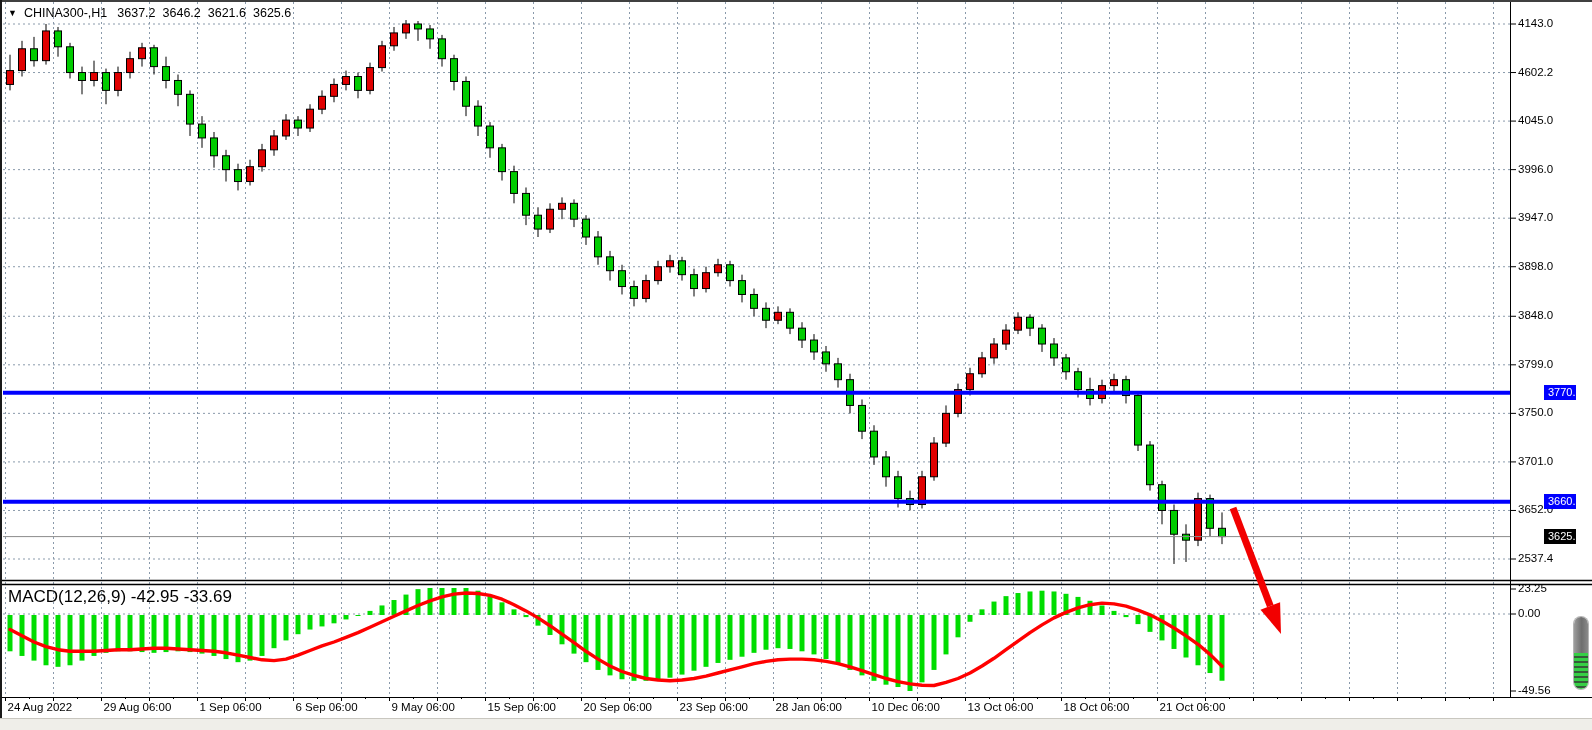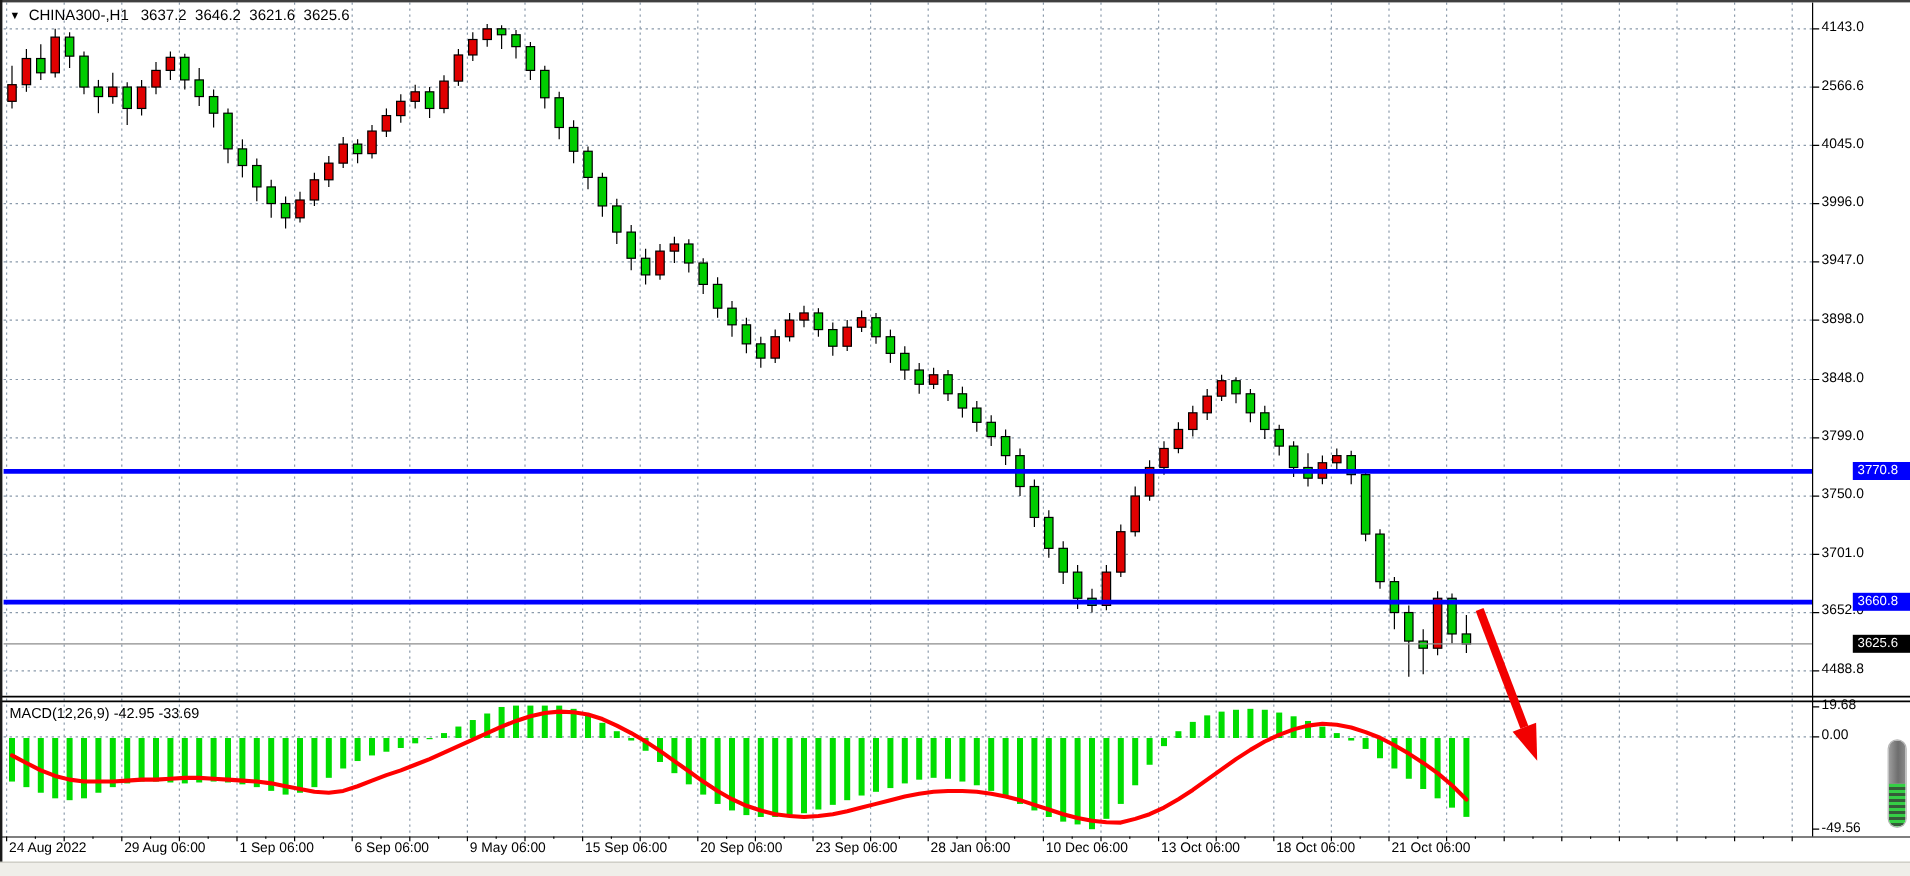--- a/index.html
+++ b/index.html
@@ -9,26 +9,26 @@
     -webkit-font-smoothing:none;
   }
   svg#chart{position:absolute;left:0;top:0;}
   .title-row{
     position:absolute;left:8px;top:5px;height:16px;display:flex;align-items:center;
     font-size:12.5px;white-space:pre;z-index:5;
   }
   .title-row .tri{font-size:9px;margin-right:7px;line-height:10px;}
   .title-row .sym{margin-right:10px;}
   .title-row .q{margin-right:7px;}
-  .macd-label{position:absolute;left:8px;top:587px;font-size:12px;z-index:5;}
+  .macd-label{position:absolute;left:8px;top:587px;font-size:17px;z-index:5;}
   .axis-label{position:absolute;font-size:11.5px;line-height:13px;white-space:nowrap;}
   .price-label{left:1518px;}
   .time-label{top:701px;}
   .price-badge{
-    position:absolute;left:1544px;width:48px;height:15px;line-height:15px;
+    position:absolute;left:1544px;width:32px;height:15px;line-height:15px;
     font-size:11px;color:#fff;padding-left:4px;box-sizing:border-box;z-index:6;
   }
   .badge-blue{background:#0000fe;}
   .badge-black{background:#000000;}
   .scroll-pill{
     position:absolute;left:1574px;top:617px;width:14px;height:72px;border-radius:7px;
     overflow:hidden;box-shadow:0 0 0 1px #b5b5b5;z-index:7;
   }
   .scroll-pill .pill-top{height:50%;background:linear-gradient(90deg,#9d9d9d,#6e6e6e 55%,#8a8a8a);}
   .scroll-pill .pill-bottom{height:50%;
@@ -492,32 +492,32 @@
     <span class="q">3637.2</span>
     <span class="q">3646.2</span>
     <span class="q">3621.6</span>
     <span class="q">3625.6</span>
   </div>
 
   <div class="macd-label">MACD(12,26,9) -42.95 -33.69</div>
 
   <div id="price-labels">
       <div class="axis-label price-label" style="top: 17px;">4143.0</div>
-      <div class="axis-label price-label" style="top: 65.5463px;">2566.6</div>
+      <div class="axis-label price-label" style="top: 65.5463px;">4602.2</div>
       <div class="axis-label price-label" style="top: 114.093px;">4045.0</div>
       <div class="axis-label price-label" style="top: 162.639px;">3996.0</div>
       <div class="axis-label price-label" style="top: 211.185px;">3947.0</div>
       <div class="axis-label price-label" style="top: 259.731px;">3898.0</div>
       <div class="axis-label price-label" style="top: 309.269px;">3848.0</div>
       <div class="axis-label price-label" style="top: 357.815px;">3799.0</div>
       <div class="axis-label price-label" style="top: 406.361px;">3750.0</div>
       <div class="axis-label price-label" style="top: 454.907px;">3701.0</div>
       <div class="axis-label price-label" style="top: 503.454px;">3652.0</div>
-      <div class="axis-label price-label" style="top: 552px;">4488.8</div>
-      <div class="axis-label price-label" style="top: 582px;">19.68</div>
+      <div class="axis-label price-label" style="top: 552px;">2537.4</div>
+      <div class="axis-label price-label" style="top: 582px;">23.25</div>
       <div class="axis-label price-label" style="top: 607px;">0.00</div>
       <div class="axis-label price-label" style="top: 684px;">-49.56</div>
     </div>
   <div id="time-labels">
       <div class="axis-label time-label" style="left: 7.5px;">24 Aug 2022</div>
       <div class="axis-label time-label" style="left: 103.5px;">29 Aug 06:00</div>
       <div class="axis-label time-label" style="left: 199.5px;">1 Sep 06:00</div>
       <div class="axis-label time-label" style="left: 295.5px;">6 Sep 06:00</div>
       <div class="axis-label time-label" style="left: 391.5px;">9 May 06:00</div>
       <div class="axis-label time-label" style="left: 487.5px;">15 Sep 06:00</div>

